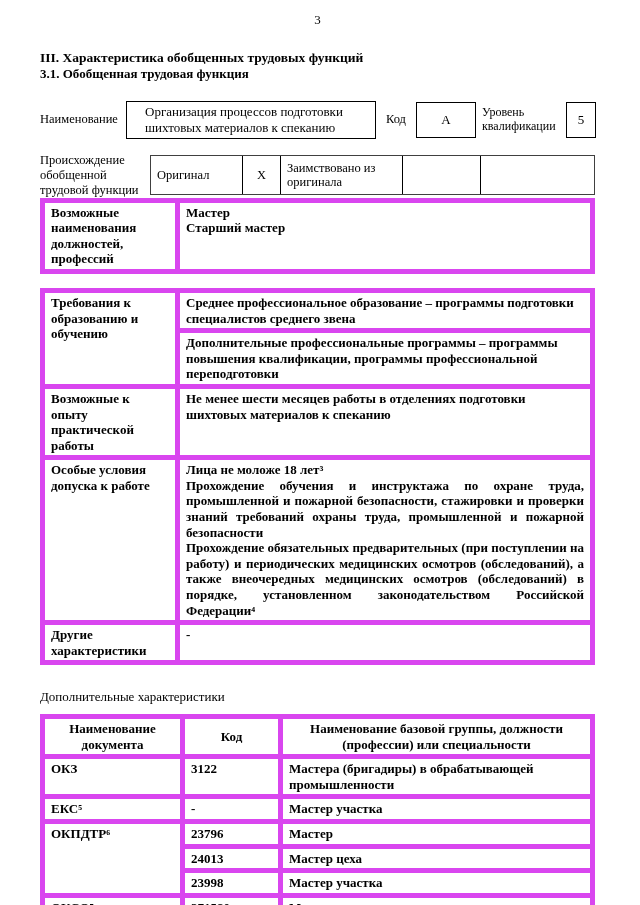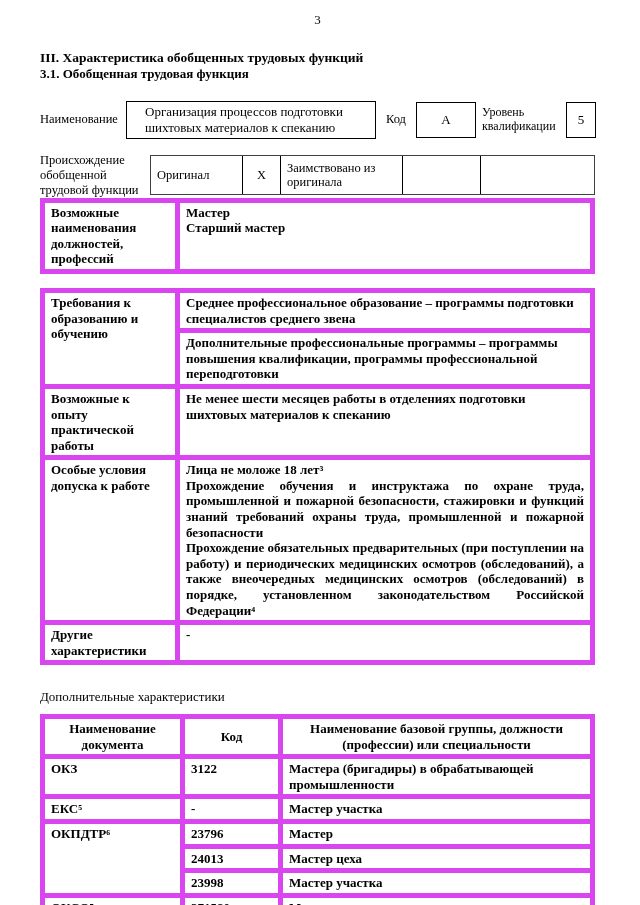--- a/index.html
+++ b/index.html
@@ -107,21 +107,21 @@
       <td class="just">Дополнительные профессиональные программы – программы повышения квалификации, программы профессиональной переподготовки</td>
     </tr>
     <tr>
       <td class="lbl">Возможные к опыту практической работы</td>
       <td class="just">Не менее шести месяцев работы в отделениях подготовки шихтовых материалов к спеканию</td>
     </tr>
     <tr>
       <td class="lbl">Особые условия допуска к работе</td>
       <td>
         <p class="just">Лица не моложе 18 лет³</p>
-        <p class="just">Прохождение обучения и инструктажа по охране труда, промышленной и пожарной безопасности, стажировки и функций знаний требований охраны труда, промышленной и пожарной безопасности</p>
+        <p class="just">Прохождение обучения и инструктажа по охране труда, промышленной и пожарной безопасности, стажировки и проверки знаний требований охраны труда, промышленной и пожарной безопасности</p>
         <p class="just">Прохождение обязательных предварительных (при поступлении на работу) и периодических медицинских осмотров (обследований), а также внеочередных медицинских осмотров (обследований) в порядке, установленном законодательством Российской Федерации⁴</p>
       </td>
     </tr>
     <tr>
       <td class="lbl">Другие характеристики</td>
       <td>-</td>
     </tr>
   </tbody>
     </table>
 

